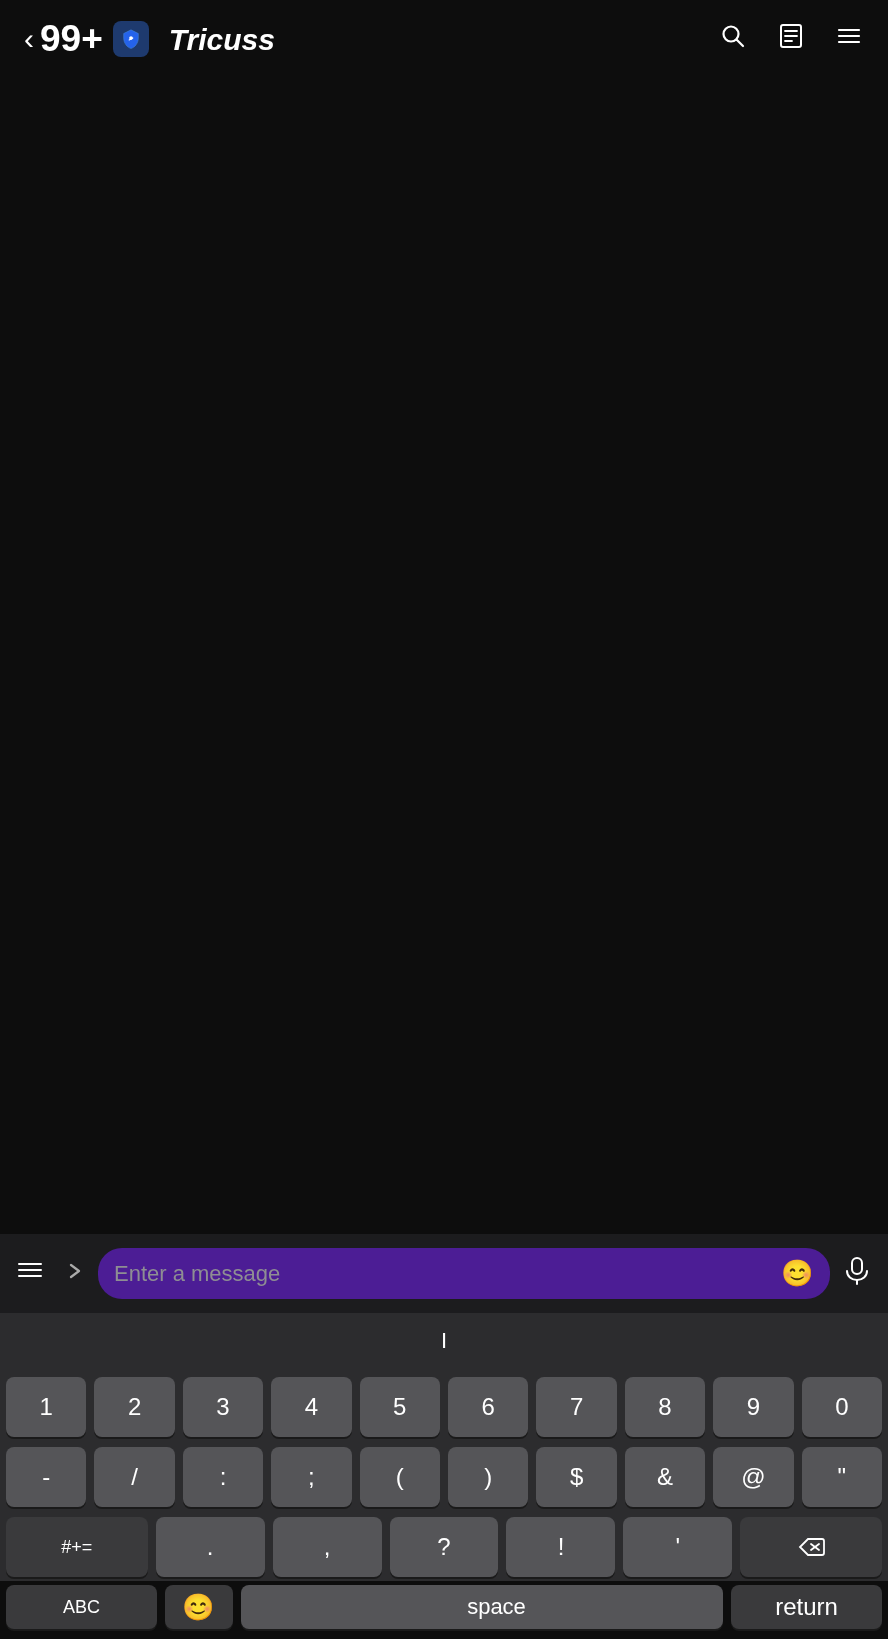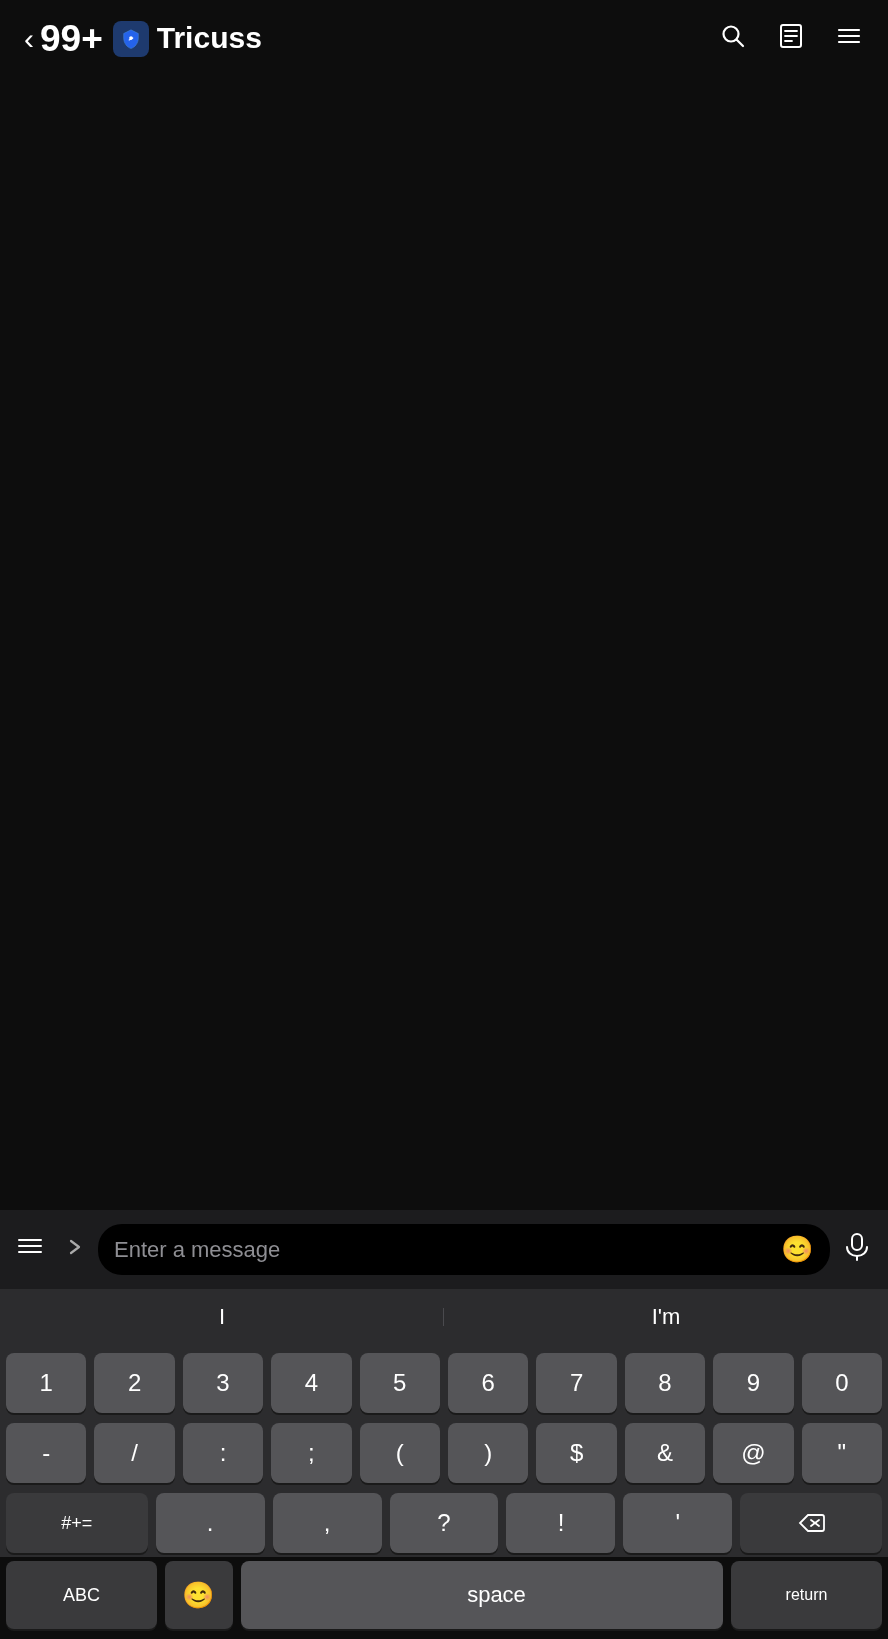--- a/index.html
+++ b/index.html
@@ -32,22 +32,23 @@
       display: flex;
       align-items: center;
       gap: 6px;
       color: #fff;
       font-size: 28px;
       font-weight: 300;
       cursor: pointer;
     }
     .channel-info {
       display: flex;
-      align-items: flex-start;
-      gap: 8px;
+      align-items: flex-end;
+      gap: 20px;
+      font-style: italic;
     }
     .shield-badge {
       width: 36px;
       height: 36px;
       background: #1e3a6e;
       border-radius: 8px;
       display: flex;
       align-items: center;
       justify-content: center;
     }
@@ -96,21 +97,21 @@
       font-size: 26px;
       cursor: pointer;
     }
     .chevron-icon {
       font-size: 22px;
       color: #aaa;
       cursor: pointer;
     }
     .message-input-wrapper {
       flex: 1;
-      background: #000000;
+      background: #4c1d95;
       border-radius: 24px;
       display: flex;
       align-items: center;
       padding: 10px 16px;
       gap: 26px;
     }
     .message-input {
       flex: 1;
       background: transparent;
       border: none;
@@ -207,27 +208,27 @@
     .bottom-key {
       background: #3a3a3c;
       color: #fff;
       border-radius: 8px;
       display: flex;
       align-items: center;
       justify-content: center;
       font-size: 20px;
       cursor: pointer;
       user-select: none;
-      height: 68px;
+      height: 44px;
       box-shadow: 0 2px 0 #1a1a1a;
     }
     .bottom-key.abc { flex: 1; font-size: 18px; }
     .bottom-key.emoji { flex: 0 0 68px; }
     .bottom-key.space { flex: 3; background: #555558; font-size: 22px; padding-left: 29px; }
-    .bottom-key.return { flex: 1; font-size: 16px; }
+    .bottom-key.return { flex: 1; font-size: 24px; }
   </style>
 </head>
 <body>
 
 <div class="header">
   <div class="header-left">
     <div class="back-btn">
       <span style="font-size:30px; font-weight:200;">‹</span>
       <span style="font-size:37px; font-weight:600;">99+</span>
     </div>
@@ -293,21 +294,20 @@
     <svg width="30" height="30" viewBox="0 0 30 30" fill="none">
       <rect x="10" y="3" width="10" height="16" rx="5" stroke="white" stroke-width="2"></rect>
       <path d="M5 16c0 5.5 4.5 9 10 9s10-3.5 10-9" stroke="white" stroke-width="2" stroke-linecap="round"></path>
       <line x1="15" y1="25" x2="15" y2="29" stroke="white" stroke-width="2" stroke-linecap="round"></line>
     </svg>
   </span>
 </div>
 
 <div class="predictive-bar">
   <div class="predictive-word">I</div>
-  <div class="predictive-word">I'm</div>
 </div>
 
 <div class="keyboard">
 
   <div class="key-row">
     <div class="key">1</div>
     <div class="key">2</div>
     <div class="key">3</div>
     <div class="key">4</div>
     <div class="key">5</div>

